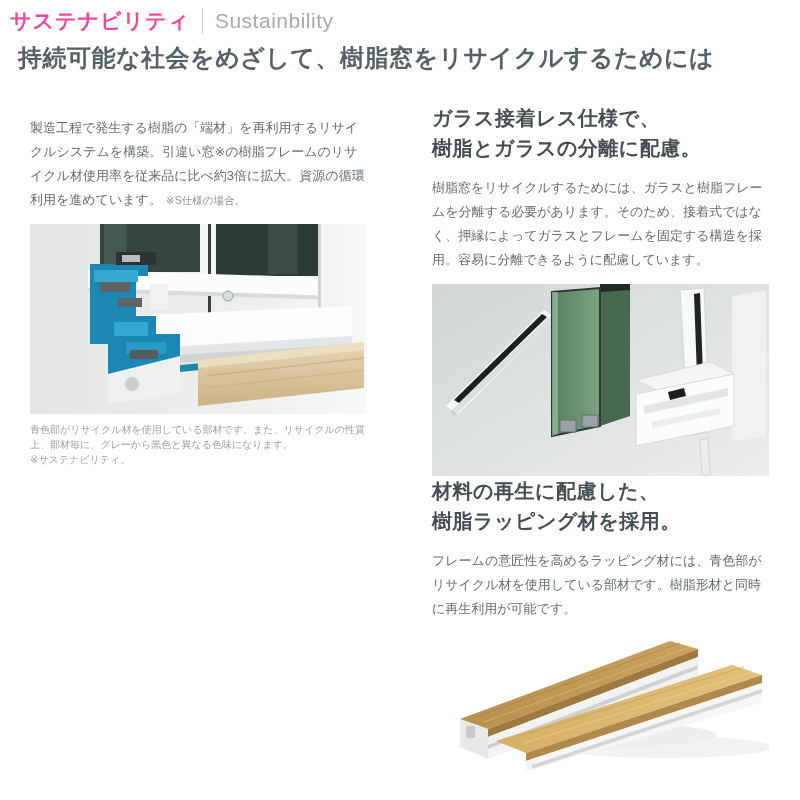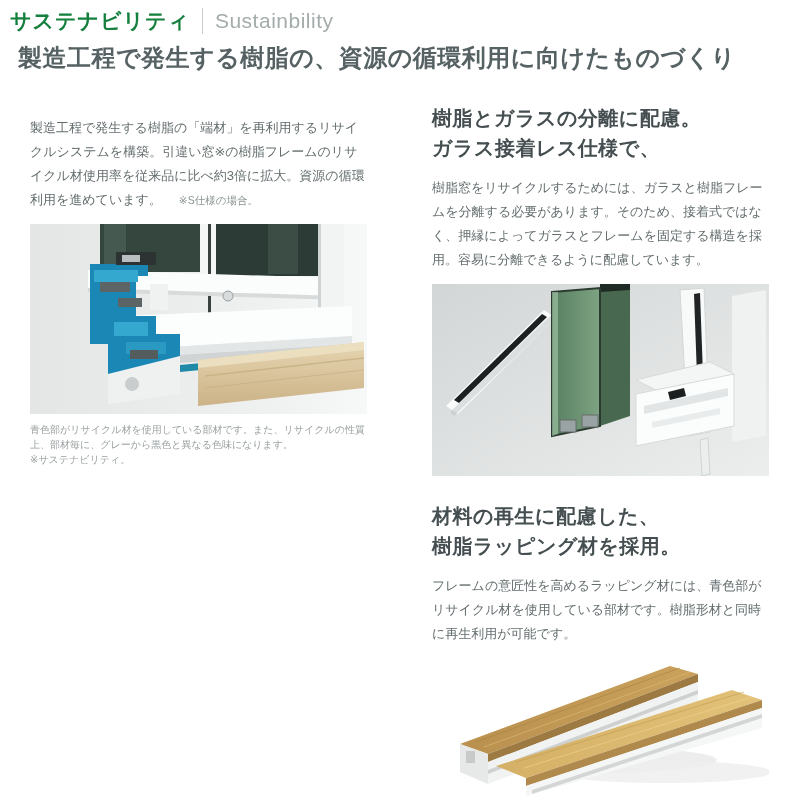--- a/index.html
+++ b/index.html
@@ -1,52 +1,52 @@
 <!DOCTYPE html>
 <html><head>
 <meta charset="utf-8">
 <style>
   html,body{margin:0;padding:0;background:#ffffff;}
   .page{position:relative;width:800px;height:800px;background:#ffffff;overflow:hidden;
         font-family:"Liberation Sans","DejaVu Sans",sans-serif;}
 
   .header{position:absolute;left:10px;top:7px;display:flex;align-items:center;}
-  .header-ja{font-size:21px;font-weight:600;color:#15803d;letter-spacing:1px;}
+  .header-ja{font-size:21px;font-weight:600;color:#ec4899;letter-spacing:1px;}
   .header-divider{width:1px;height:26px;background:#c8cdcd;margin:0 12px;}
   .header-en{font-size:21px;font-weight:400;color:#a3abab;letter-spacing:.5px;}
 
   .lead{position:absolute;left:18px;top:42px;font-size:24px;font-weight:700;
         color:#566163;letter-spacing:.5px;white-space:nowrap;}
 
   .col{position:absolute;top:103px;width:337px;}
   .col-left{left:30px;}
   .col-right{left:432px;}
 
   h2.sec{margin:0;font-size:20px;line-height:30px;font-weight:600;color:#454e50;letter-spacing:.5px;}
   h2.sec span{display:block;}
-  h2.sec2{margin-top:25px;}
+  h2.sec2{}
   p.bodytext{margin:13px 0 0 0;font-size:13px;line-height:1.85;color:#646d6e;}
-  .inline-note{font-size:10.5px;color:#8b9393;margin-left:17px;}
+  .inline-note{font-size:10.5px;color:#8b9393;margin-left:4px;}
   .photo{display:block;margin-top:12px;}
   .photo2{margin-top:2px;}
   .caption{margin-top:8px;font-size:10px;line-height:1.5;color:#9aa0a0;}
   .caption div{display:block;}
 </style>
 </head>
 <body>
 
 <div class="page">
 
   <div class="header">
     <span class="header-ja">サステナビリティ</span>
     <span class="header-divider"></span>
     <span class="header-en">Sustainbility</span>
   </div>
 
-  <div class="lead">製造工程で発生する樹脂の、資源の循環利用に向けたものづくり</div>
+  <div class="lead">持続可能な社会をめざして、樹脂窓をリサイクルするためには</div>
 
   <div class="col col-left">
     <p class="bodytext"><span>製造工程で発生する樹脂の「端材」を再利用するリサイクルシステムを構築。引違い窓※の樹脂フレームのリサイクル材使用率を従来品に比べ約3倍に拡大。資源の循環利用を進めています。</span><span class="inline-note">※S仕様の場合。</span></p>
 
     <svg class="photo" width="337" height="190" viewBox="0 0 337 190">
       <defs>
         <linearGradient id="g-wall" x1="0" y1="0" x2="1" y2="0">
           <stop offset="0" stop-color="#e4e6e6"></stop>
             <stop offset="0.7" stop-color="#eff0f0"></stop>
             <stop offset="1" stop-color="#f7f8f8"></stop>
@@ -99,22 +99,22 @@
     </svg>
 
     <div class="caption">
       <div>青色部がリサイクル材を使用している部材です。また、リサイクルの性質上、部材毎に、グレーから黒色と異なる色味になります。</div>
       <div>※サステナビリティ。</div>
     </div>
   </div>
 
   <div class="col col-right">
     <h2 class="sec">
+      <span>ガラス接着レス仕様で、</span>
       <span>樹脂とガラスの分離に配慮。</span>
-      <span>ガラス接着レス仕様で、</span>
     </h2>
     <p class="bodytext">樹脂窓をリサイクルするためには、ガラスと樹脂フレームを分離する必要があります。そのため、接着式ではなく、押縁によってガラスとフレームを固定する構造を採用。容易に分離できるように配慮しています。</p>
 
     <svg class="photo" width="337" height="192" viewBox="0 0 337 192">
       <defs>
         <linearGradient id="g-bg2" x1="0" y1="0" x2="1" y2="1">
           <stop offset="0" stop-color="#d3d6d6"></stop>
             <stop offset="1" stop-color="#eceeee"></stop>
         </linearGradient>
         <linearGradient id="g-glass" x1="0" y1="0" x2="1" y2="0">

